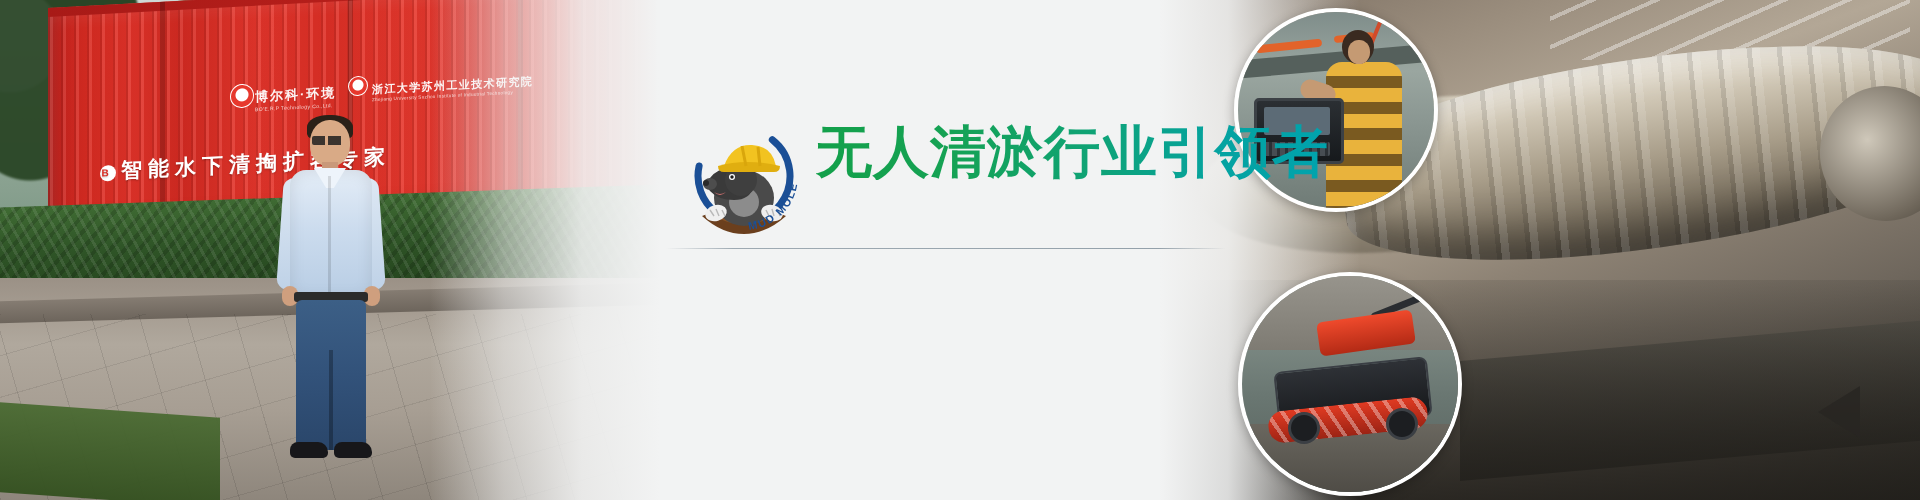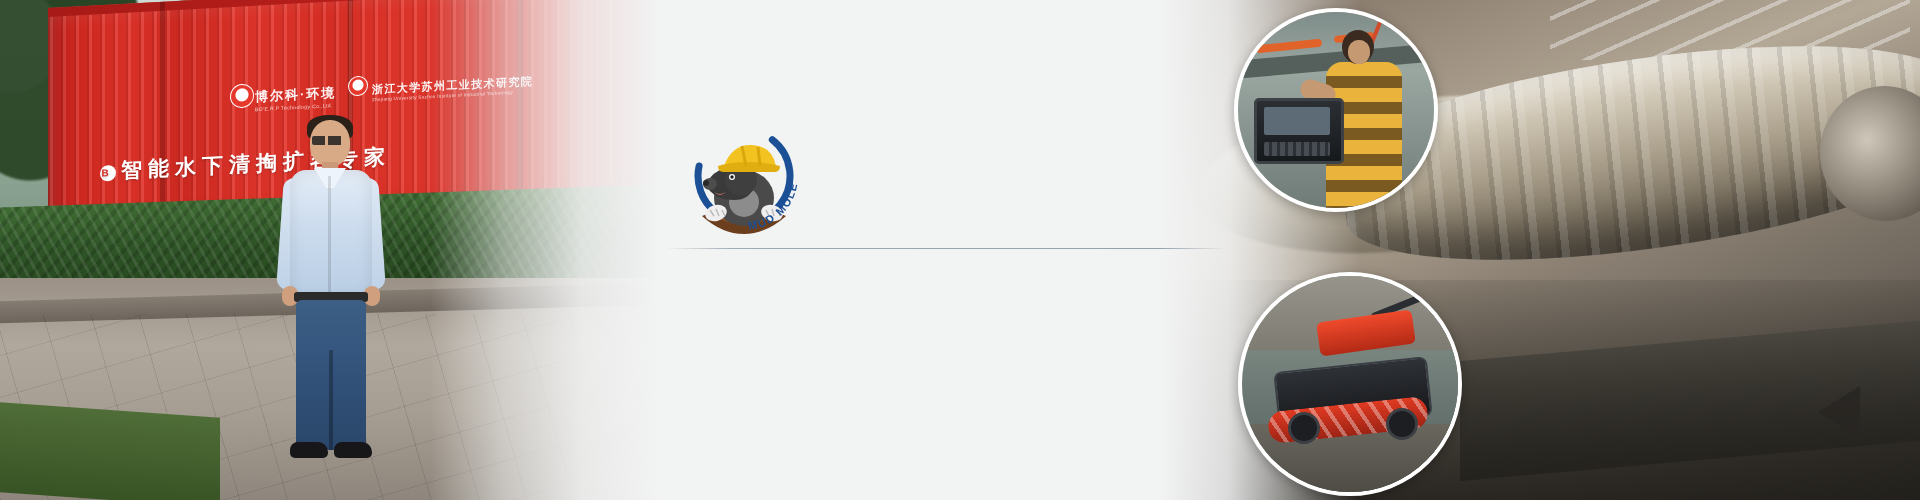--- a/index.html
+++ b/index.html
@@ -294,17 +294,18 @@
         <ellipse cx="92" cy="101" rx="11" ry="8" fill="#efefef" transform="rotate(16 92 101)"></ellipse>
         <path d="M30 98 l4 6 M36 97 l3 7 M42 98 l3 6" stroke="#b9b9b9" stroke-width="1.4"></path>
         <path d="M86 98 l3 6 M92 97 l2 7 M98 98 l2 6" stroke="#b9b9b9" stroke-width="1.4"></path>
 
         <text font-family="Liberation Sans, sans-serif" font-size="11" font-weight="bold" fill="#1b4f96" letter-spacing="1.6">
           <textPath href="#ringtext" startOffset="6%">MUD MOLE</textPath>
         </text>
       </svg>
     </div>
 
+    <div class="headline">无人清淤行业引领者</div>
 
     <div class="divider"></div>
   </div>
 
 </div>
 
 </body></html>

